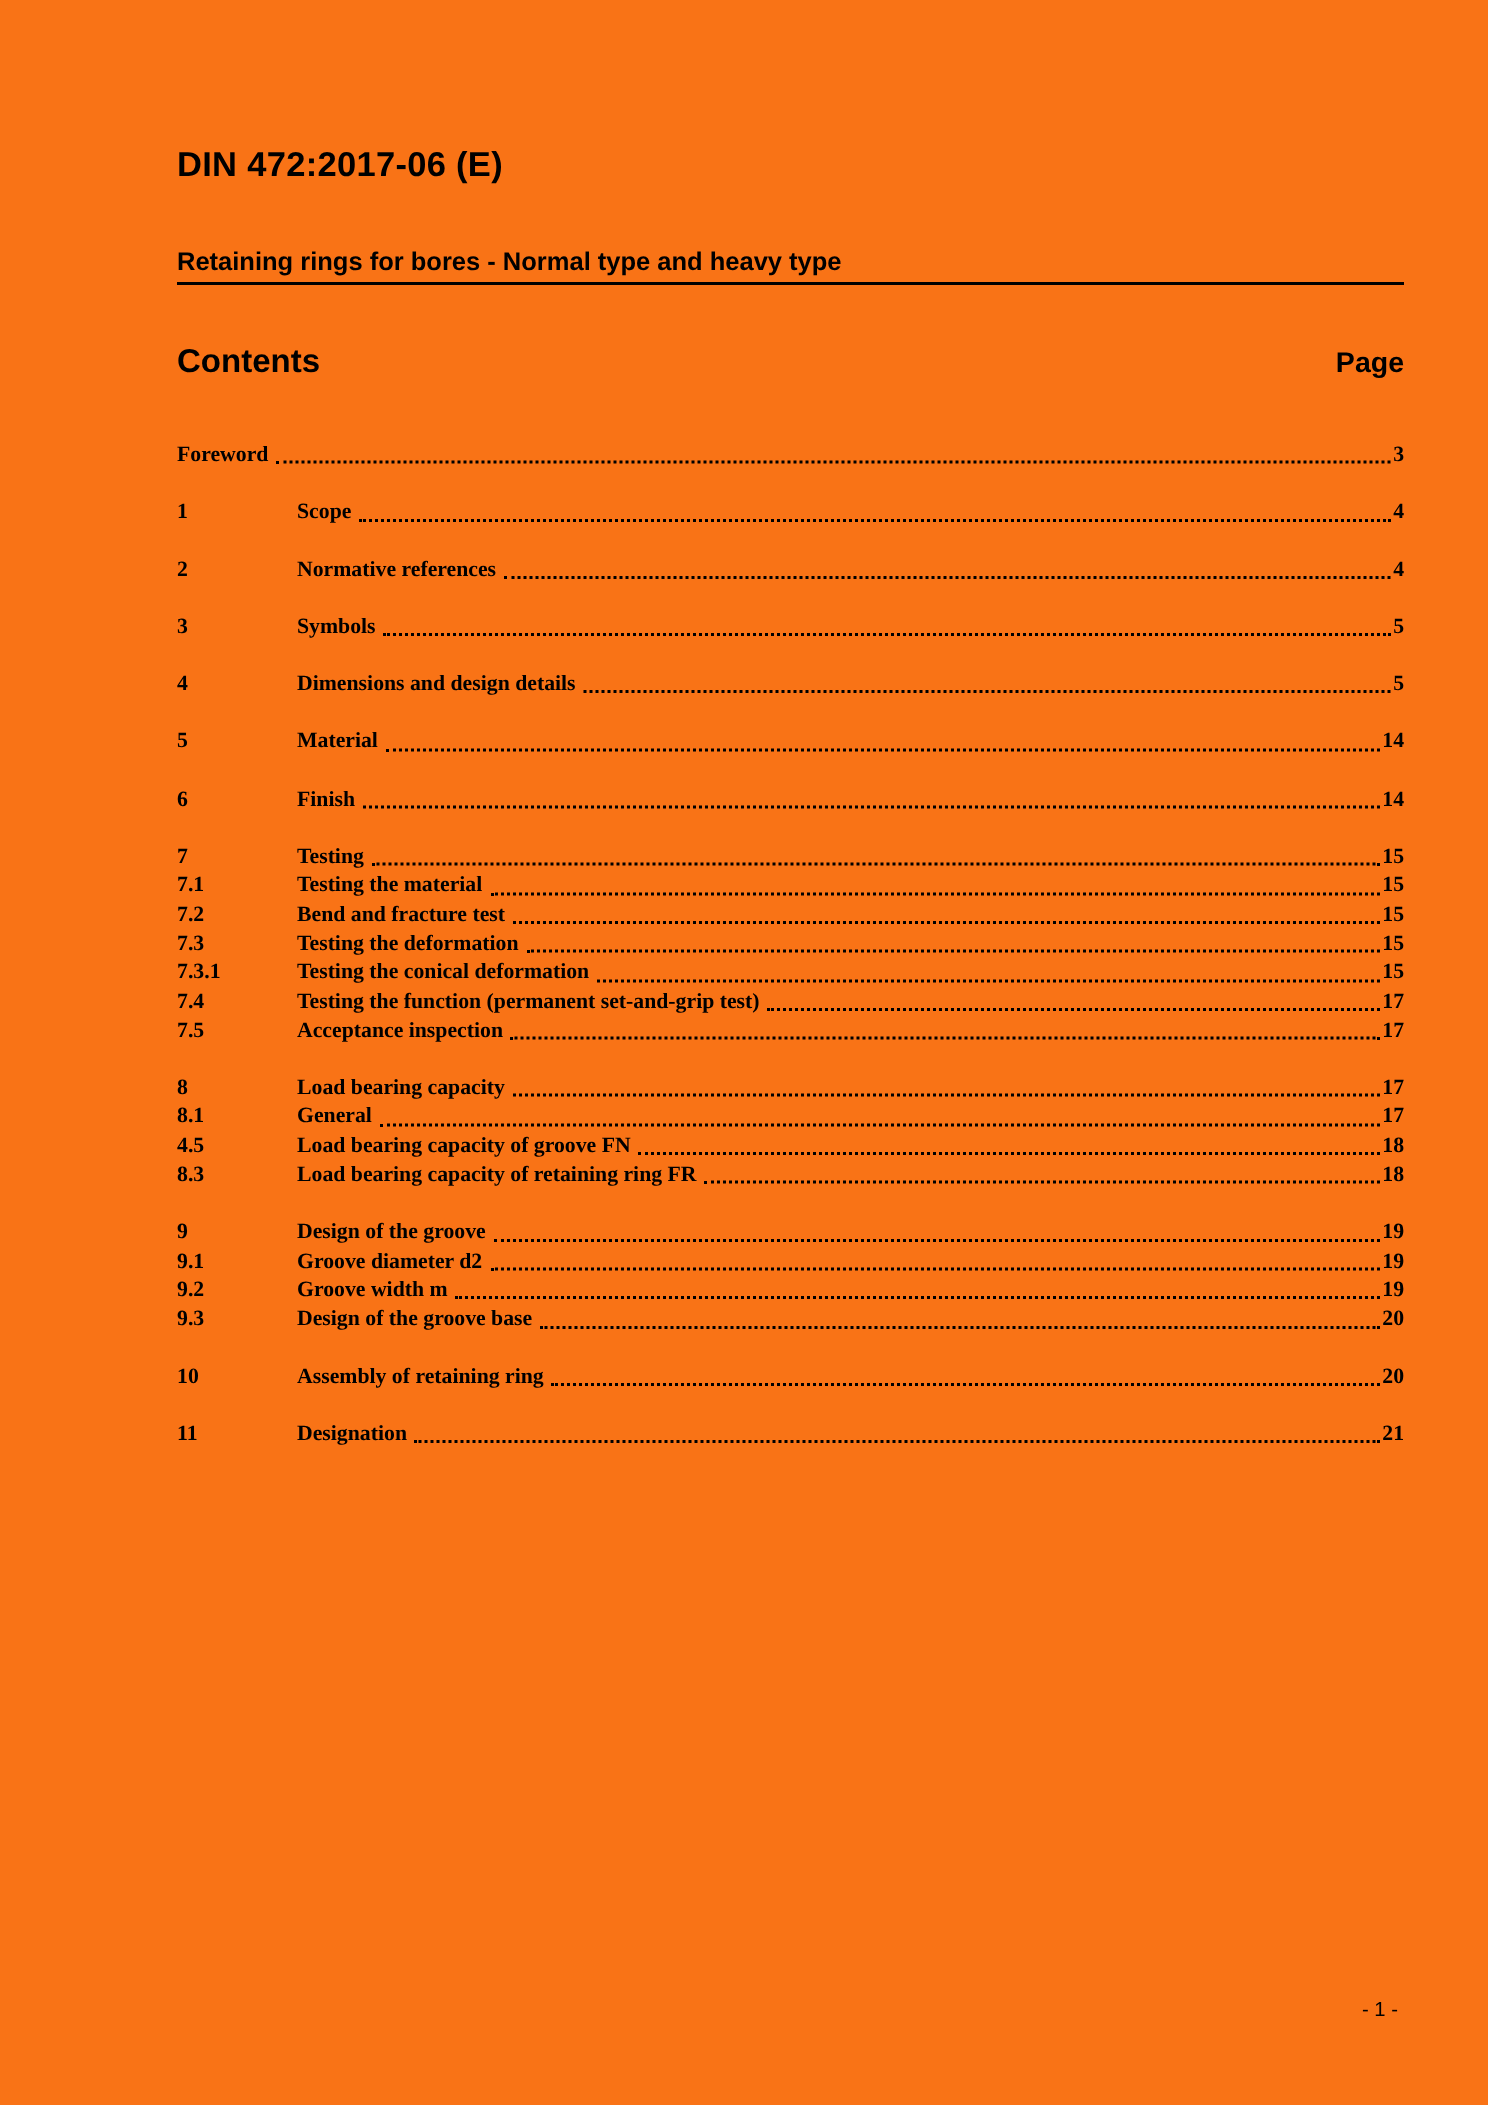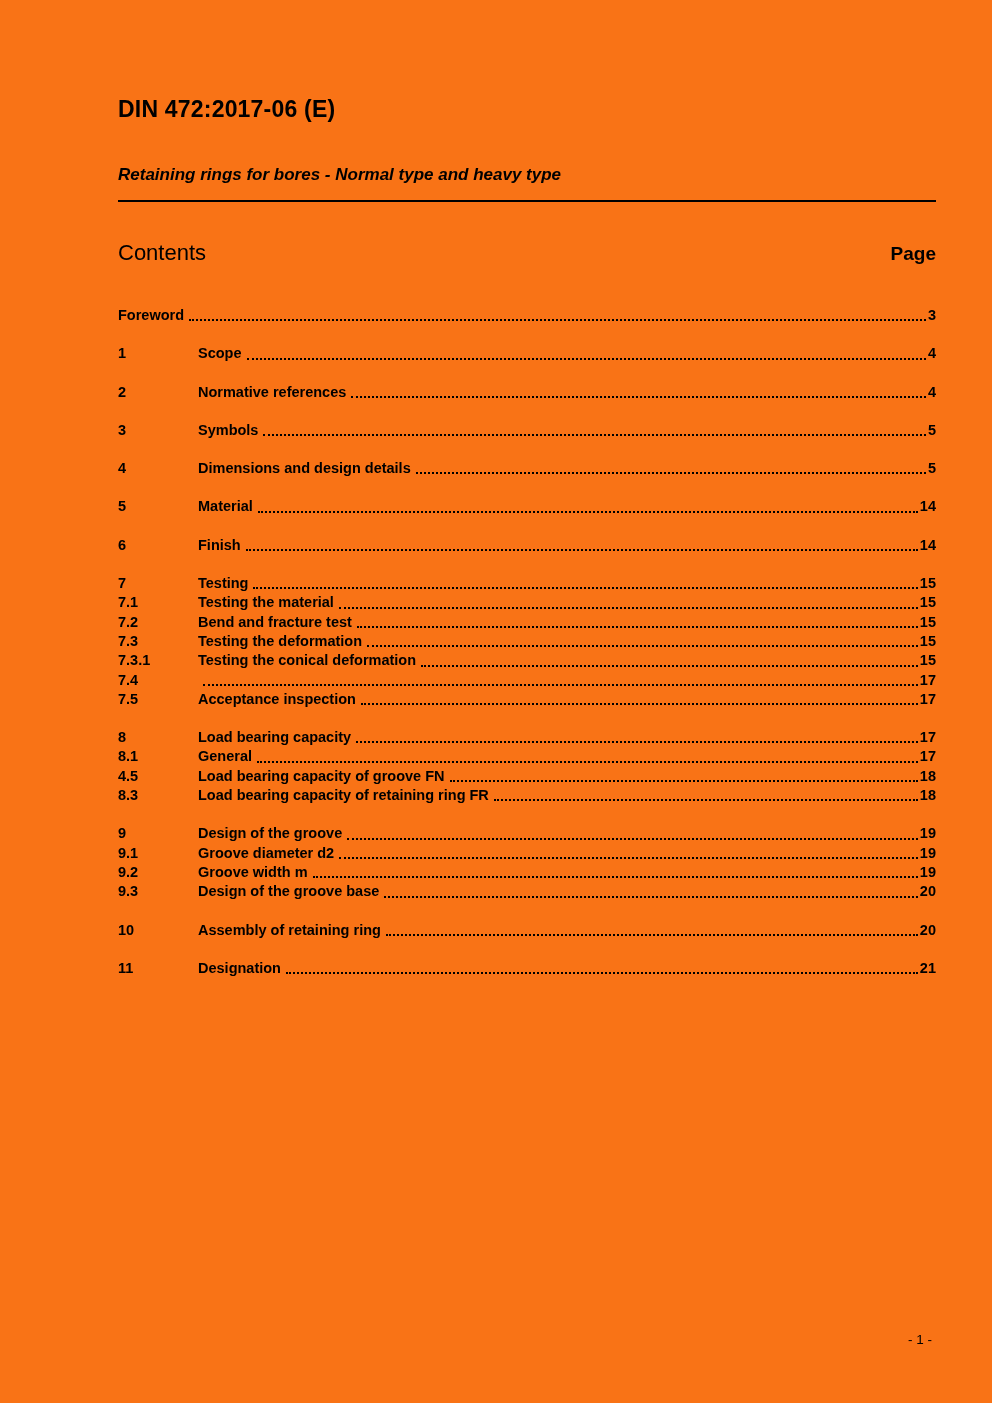--- a/index.html
+++ b/index.html
@@ -25,44 +25,44 @@
     font-size: 23px;
     font-weight: bold;
     line-height: 26px;
     letter-spacing: 0.2px;
   }
   .doc-title {
     margin-top: 43px;
     font-size: 17px;
     font-weight: bold;
     line-height: 19px;
-    padding-bottom: 16px;
+    padding-bottom: 4px;
     border-bottom: 2px solid #000;
-    font-style: italic;
   }
   .contents-header {
     margin-top: 38px;
     display: flex;
     justify-content: space-between;
     align-items: baseline;
   }
   .contents-heading {
     font-size: 22px;
-    font-weight: normal;
+    font-weight: bold;
     line-height: 26px;
   }
   .page-label {
     font-size: 19px;
     font-weight: bold;
   }
   .toc {
     margin-top: 40px;
   }
   .toc-group {
     margin-bottom: 19px;
+    font-family: Liberation Serif, serif;
   }
   .toc-row {
     display: flex;
     font-size: 14.5px;
     font-weight: bold;
     line-height: 19.3px;
   }
   .toc-num {
     flex: 0 0 80px;
     width: 80px;
@@ -188,20 +188,21 @@
     <span class="toc-page">15</span>
   </div>
           <div class="toc-row">
     <span class="toc-num">7.3.1</span>
     <span class="toc-title">Testing the conical deformation</span>
     <span class="toc-dots"></span>
     <span class="toc-page">15</span>
   </div>
           <div class="toc-row">
     <span class="toc-num">7.4</span>
+    <span class="toc-title">Testing the function (permanent set-and-grip test)</span>
     <span class="toc-dots"></span>
     <span class="toc-page">17</span>
   </div>
           <div class="toc-row">
     <span class="toc-num">7.5</span>
     <span class="toc-title">Acceptance inspection</span>
     <span class="toc-dots"></span>
     <span class="toc-page">17</span>
   </div>
         </div>

